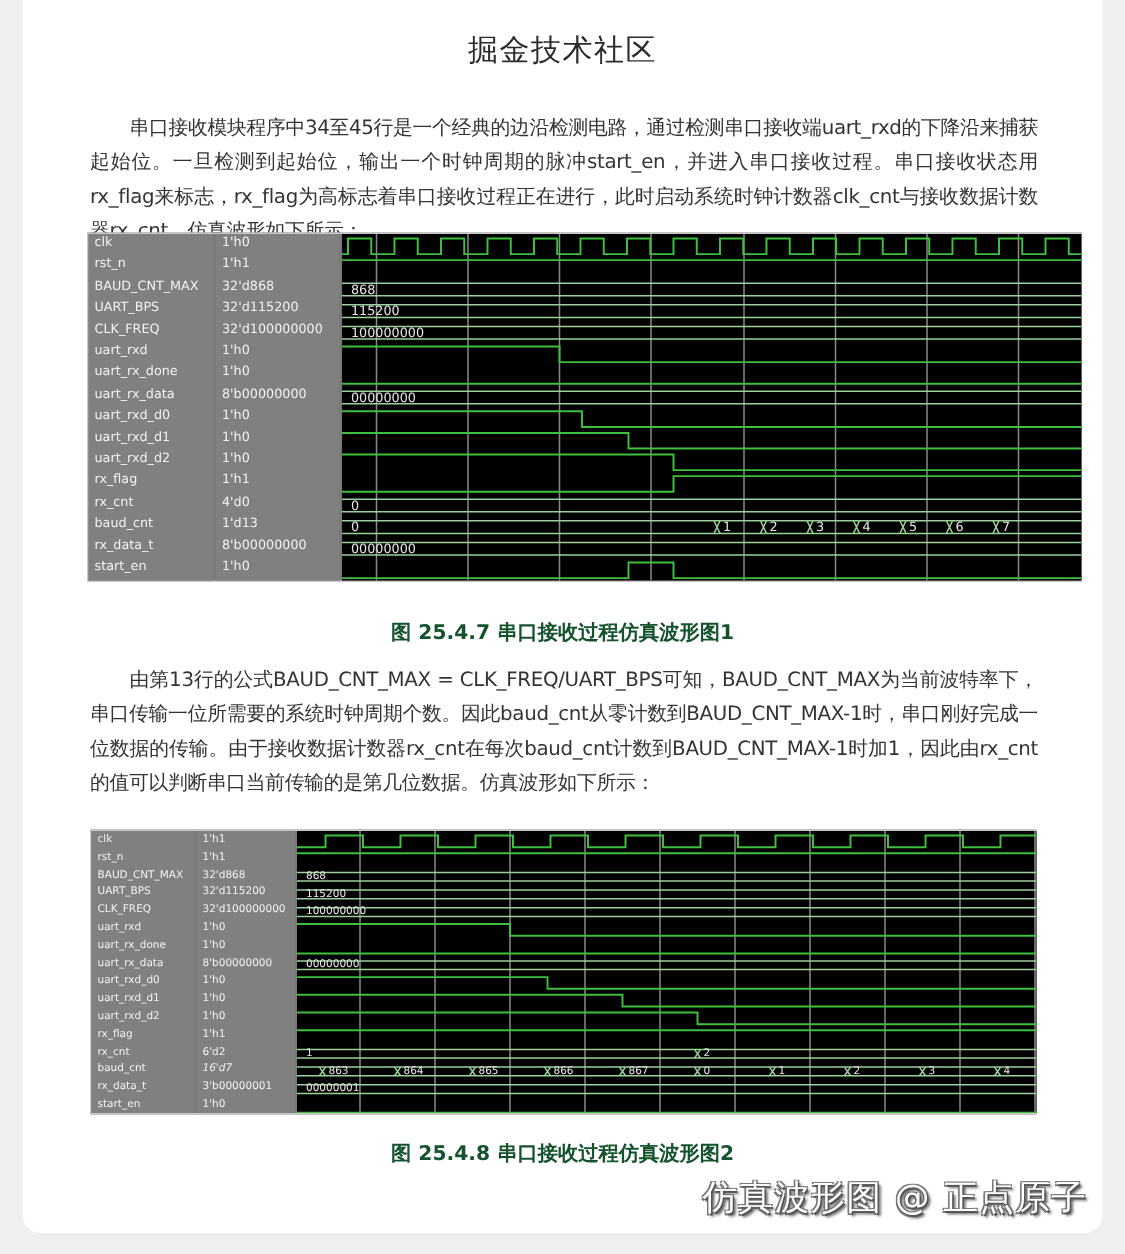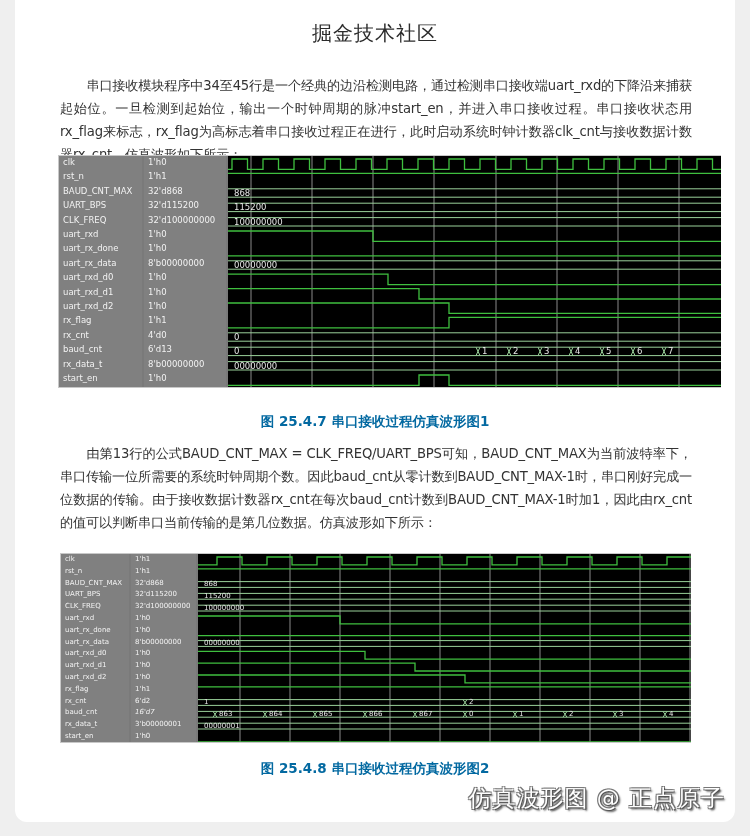--- a/index.html
+++ b/index.html
@@ -13,21 +13,21 @@
     position: absolute; left: 0; width: 750px; top: 20px; text-align: center;
     font-size: 20px; color: #2b2b2b; letter-spacing: 1px;
   }
   .para {
     position: absolute; left: 60px; width: 632px; font-size: 13.2px; line-height: 23px;
     color: #333; text-align: justify; letter-spacing: -0.2px;
   }
   .para p { text-indent: 2em; }
   .caption {
     position: absolute; left: 0; width: 750px; text-align: center; font-size: 13.5px;
-    font-weight: bold; color: #0369a1;
+    font-weight: bold; color: #14532d;
   }
   .wave {
     position: absolute; background: #7a7a7a; border: 1px solid #c8c8c8;
   }
   .wave .names, .wave .values {
     position: absolute; top: 0; bottom: 0; background: #808080; padding-left: 29px;
   }
   .wave .cell {
     position: absolute; left: 4px; color: #f2f2f2; white-space: nowrap;
     font-family: "DejaVu Sans", sans-serif;
@@ -79,21 +79,21 @@
       <div class="cell" style="top: 44.2px; font-size: 8.5px;">32'd115200</div>
       <div class="cell" style="top: 58.6px; font-size: 8.5px;">32'd100000000</div>
       <div class="cell" style="top: 73px; font-size: 8.5px;">1'h0</div>
       <div class="cell" style="top: 87.4px; font-size: 8.5px;">1'h0</div>
       <div class="cell" style="top: 101.8px; font-size: 8.5px;">8'b00000000</div>
       <div class="cell" style="top: 116.2px; font-size: 8.5px;">1'h0</div>
       <div class="cell" style="top: 130.6px; font-size: 8.5px;">1'h0</div>
       <div class="cell" style="top: 145px; font-size: 8.5px;">1'h0</div>
       <div class="cell" style="top: 159.4px; font-size: 8.5px;">1'h1</div>
       <div class="cell" style="top: 173.8px; font-size: 8.5px;">4'd0</div>
-      <div class="cell" style="top: 188.2px; font-size: 8.5px;">6'd13</div>
+      <div class="cell" style="top: 188.2px; font-size: 8.5px;">1'd13</div>
       <div class="cell" style="top: 202.6px; font-size: 8.5px;">8'b00000000</div>
       <div class="cell" style="top: 217px; font-size: 8.5px;">1'h0</div>
     </div>
   <div class="plot" style="left:169px; width:493px;">
       <svg width="493" height="231">
         <line x1="23" y1="0" x2="23" y2="231" stroke="#8a8a8a" stroke-width="1"></line>
         <line x1="84" y1="0" x2="84" y2="231" stroke="#8a8a8a" stroke-width="1"></line>
         <line x1="145" y1="0" x2="145" y2="231" stroke="#8a8a8a" stroke-width="1"></line>
         <line x1="206" y1="0" x2="206" y2="231" stroke="#8a8a8a" stroke-width="1"></line>
         <line x1="268" y1="0" x2="268" y2="231" stroke="#8a8a8a" stroke-width="1"></line>

